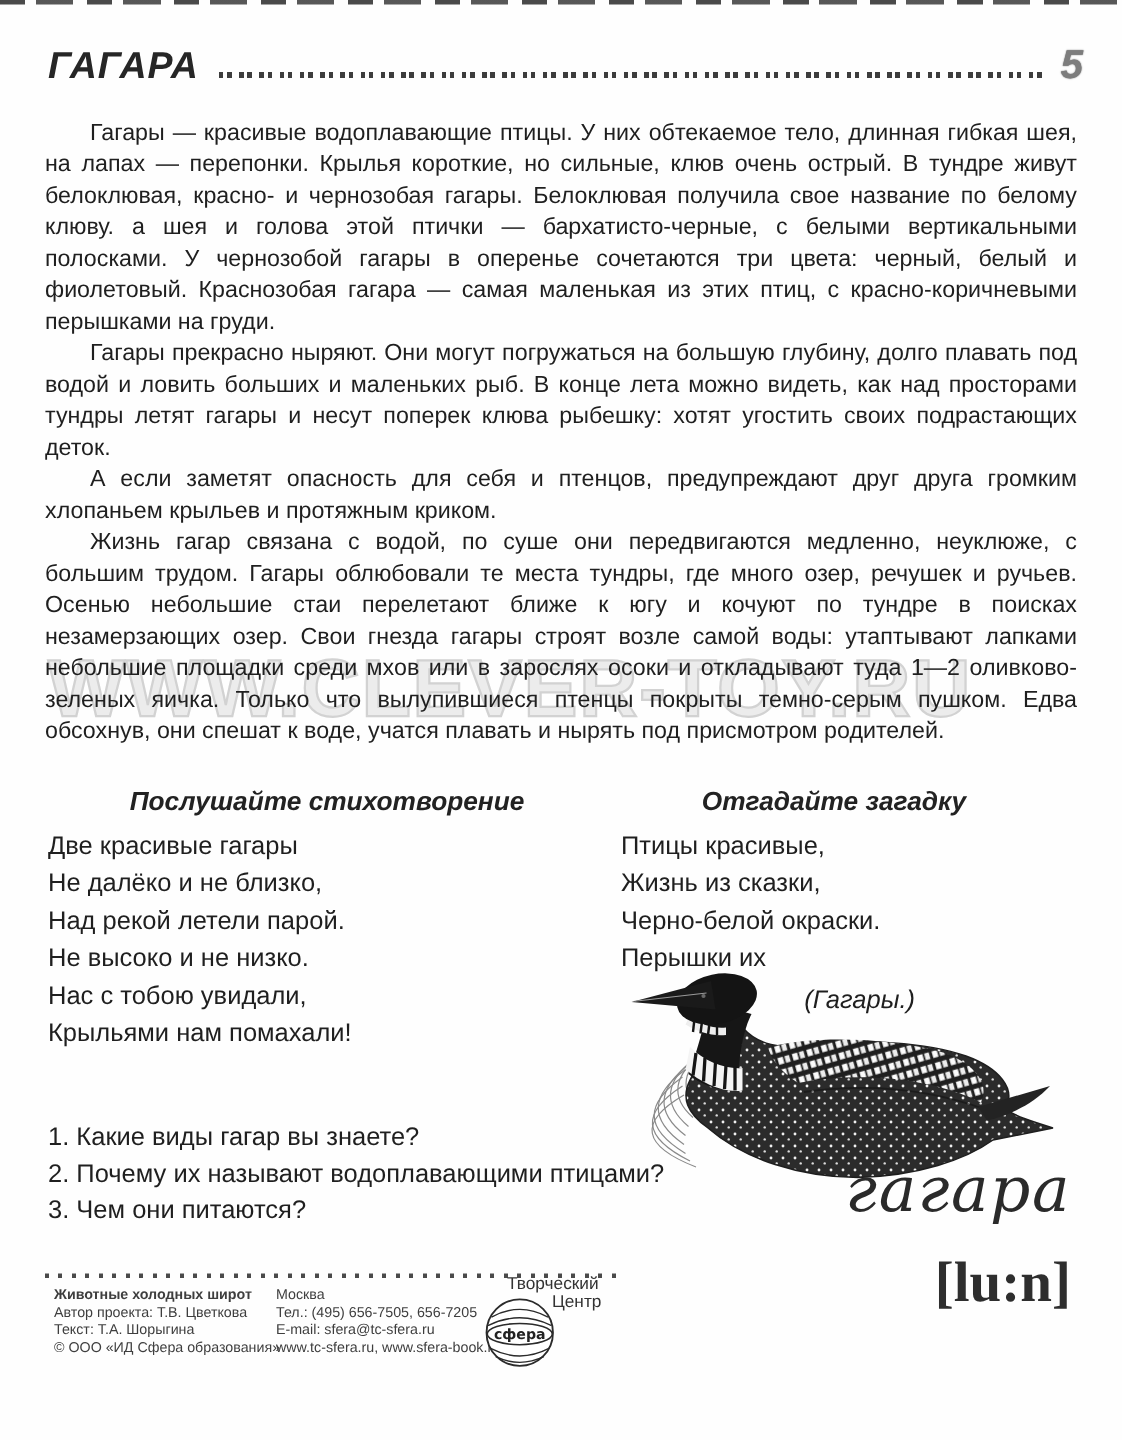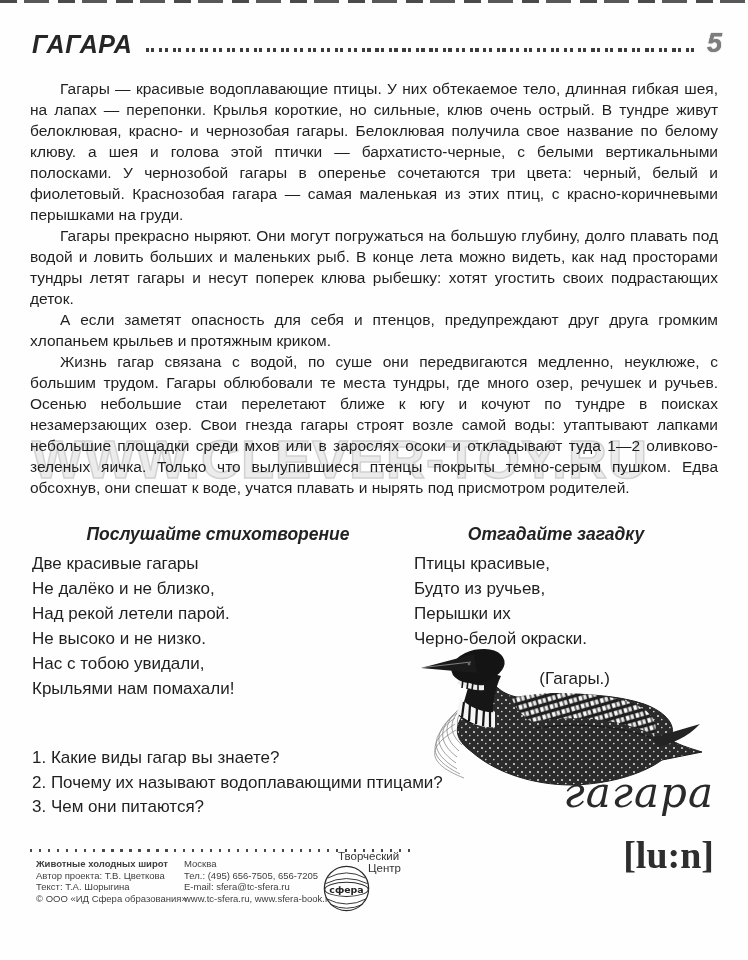--- a/index.html
+++ b/index.html
@@ -54,21 +54,21 @@
   }
   .poem{
     position:absolute;top:522px;left:32px;width:372px;z-index:1;
     font-size:17px;line-height:25px;
   }
   .riddle{
     position:absolute;top:522px;left:414px;width:284px;z-index:1;
     font-size:17px;line-height:25px;
   }
   .riddle .answer{
-    text-align:right;padding-right:88px;margin-top:15px;
+    font-style:italic;text-align:right;padding-right:88px;margin-top:3px;
   }
   
   .bird{
     position:absolute;left:416px;top:642px;z-index:1;
   }
   
   .questions{
     position:absolute;top:746px;left:32px;width:520px;z-index:2;
     font-size:17px;line-height:24.5px;
   }
@@ -132,23 +132,23 @@
     <div>Не далёко и не близко,</div>
     <div>Над рекой летели парой.</div>
     <div>Не высоко и не низко.</div>
     <div>Нас с тобою увидали,</div>
     <div>Крыльями нам помахали!</div>
   </div>
 
   <div class="riddle">
     <div class="col-heading">Отгадайте загадку</div>
     <div>Птицы красивые,</div>
-    <div>Будто из ручьев,</div>
+    <div>Жизнь из сказки,</div>
+    <div>Черно-белой окраски.</div>
     <div>Перышки их</div>
-    <div>Черно-белой окраски.</div>
     <div class="answer">(Гагары.)</div>
   </div>
 
   <div class="bird">
     <svg width="296" height="156" viewBox="0 0 296 156">
       <defs>
         <pattern id="loon-dots" width="8" height="8" patternUnits="userSpaceOnUse">
           <rect width="8" height="8" fill="#2b2b2b"></rect>
           <circle cx="2" cy="2" r="0.95" fill="#f0f0f0"></circle>
           <circle cx="5.8" cy="5.6" r="0.8" fill="#dedede"></circle>

